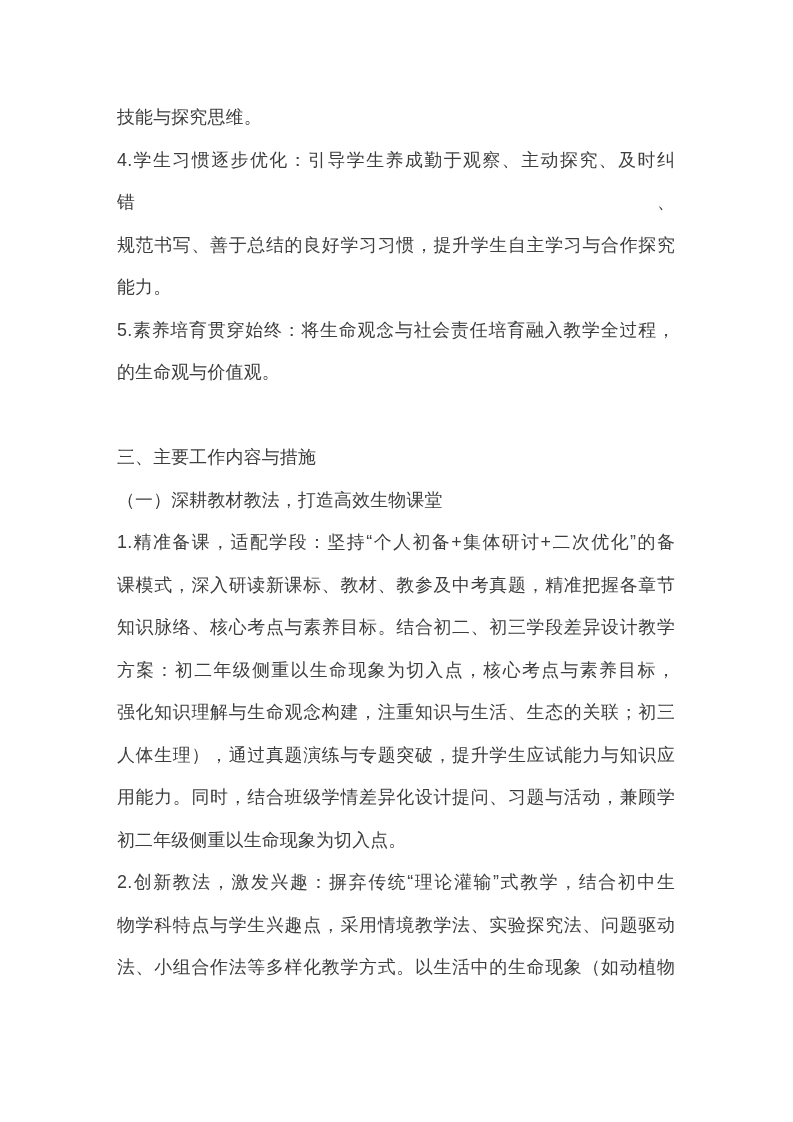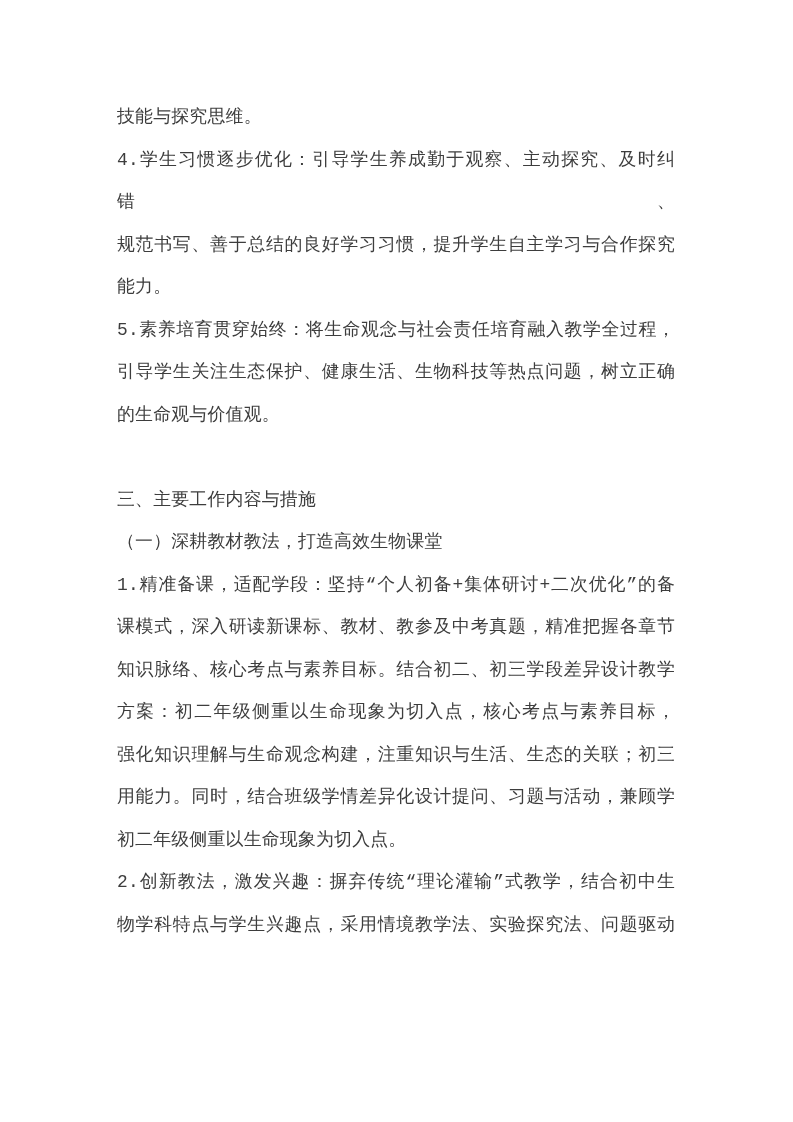--- a/index.html
+++ b/index.html
@@ -6,21 +6,21 @@
     margin: 0;
     padding: 0;
     background: #ffffff;
   }
   .page {
     position: relative;
     width: 793px;
     height: 1122px;
     background: #ffffff;
     overflow: hidden;
-    font-family: Liberation Mono, monospace;
+    font-family: Liberation Sans, sans-serif;
   }
   .text-block {
     position: absolute;
     left: 117px;
     top: 96px;
     width: 558px;
     font-size: 17.9px;
     line-height: 42.5px;
     color: #3d3d3d;
     letter-spacing: 0.2px;
@@ -43,28 +43,29 @@
 </head>
 <body>
 
 <div class="page">
   <div class="text-block" id="doc-text" style="color: rgb(61, 61, 61);">
       <div class="line">技能与探究思维。</div>
       <div class="line just">4.学生习惯逐步优化：引导学生养成勤于观察、主动探究、及时纠错、</div>
       <div class="line just">规范书写、善于总结的良好学习习惯，提升学生自主学习与合作探究</div>
       <div class="line">能力。</div>
       <div class="line just">5.素养培育贯穿始终：将生命观念与社会责任培育融入教学全过程，</div>
-      <div class="line just">引导学生关注生态保护、健康生活、生物科技等热点问题，树立正确</div>
       <div class="line">的生命观与价值观。</div>
       <div class="line blank"></div>
       <div class="line">三、主要工作内容与措施</div>
       <div class="line">（一）深耕教材教法，打造高效生物课堂</div>
       <div class="line just">1.精准备课，适配学段：坚持“个人初备+集体研讨+二次优化”的备</div>
       <div class="line just">课模式，深入研读新课标、教材、教参及中考真题，精准把握各章节</div>
       <div class="line just">知识脉络、核心考点与素养目标。结合初二、初三学段差异设计教学</div>
       <div class="line just">方案：初二年级侧重以生命现象为切入点，核心考点与素养目标，</div>
       <div class="line just">强化知识理解与生命观念构建，注重知识与生活、生态的关联；初三</div>
+      <div class="line just">人体生理），通过真题演练与专题突破，提升学生应试能力与知识应</div>
       <div class="line just">用能力。同时，结合班级学情差异化设计提问、习题与活动，兼顾学</div>
       <div class="line">初二年级侧重以生命现象为切入点。</div>
       <div class="line just">2.创新教法，激发兴趣：摒弃传统“理论灌输”式教学，结合初中生</div>
       <div class="line just">物学科特点与学生兴趣点，采用情境教学法、实验探究法、问题驱动</div>
+      <div class="line just">法、小组合作法等多样化教学方式。以生活中的生命现象（如动植物</div>
     </div>
 </div>
 
 </body></html>

